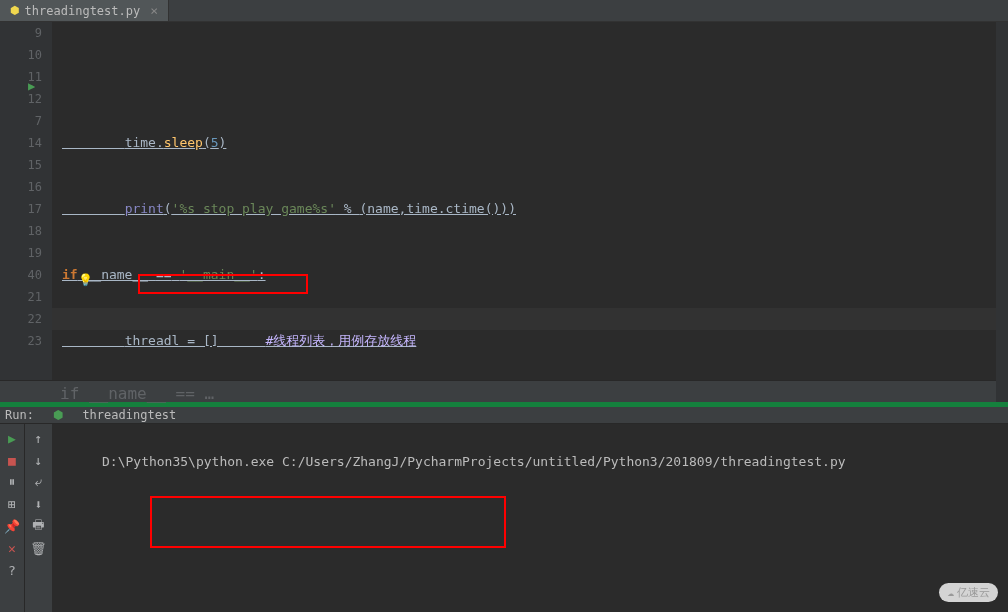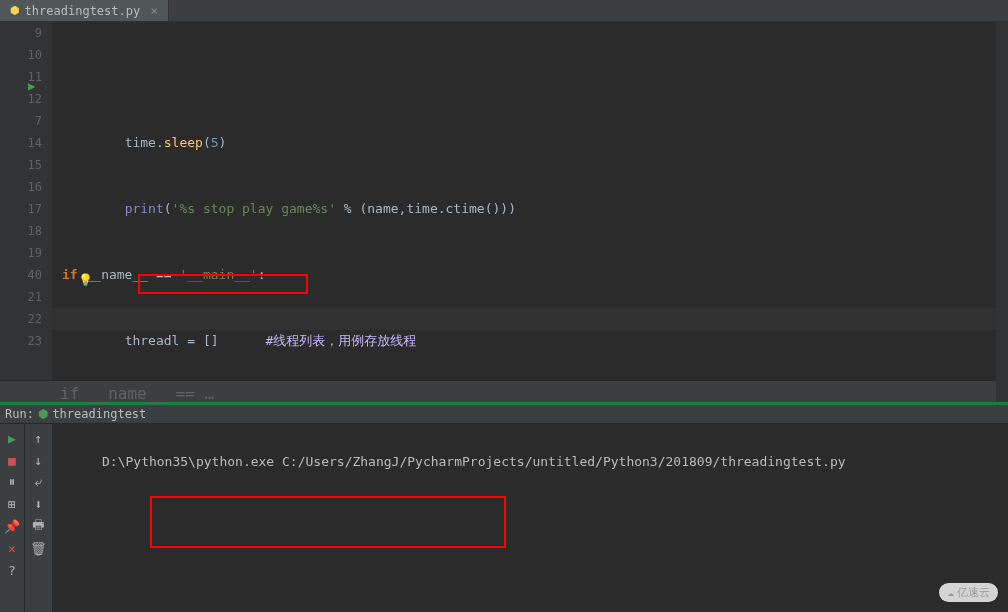--- a/index.html
+++ b/index.html
@@ -63,21 +63,21 @@
       z-index: 10;
     }
     .code-area {
       flex: 1;
       padding-left: 10px;
       line-height: 22px;
       white-space: pre;
       position: relative;
       overflow: hidden;
     }
-    .code-line { height: 22px; }
+    .code-line { height: 22px; text-decoration: underline; }
     .highlighted-line {
       background: #323232;
       position: absolute;
       left: 0;
       right: 0;
       top: 286px;
       height: 22px;
       z-index: 0;
     }
     .code-content { position: relative; z-index: 1; }
@@ -105,23 +105,23 @@
     .run-panel {
       background: #2b2b2b;
     }
     .run-header {
       background: #3c3f41;
       padding: 3px 5px;
       font-size: 12px;
       color: #bbbbbb;
       display: flex;
       align-items: center;
-      gap: 4px;
-      height: 22px;
-      border-top: 3px solid #15803d;
+      gap: 19px;
+      height: 22px;
+      border-top: 5px solid #15803d;
       border-bottom: 1px solid #282828;
     }
     .py-icon { color: #499c54; }
     .run-body {
       display: flex;
       height: 188px;
     }
     .run-toolbar {
       width: 24px;
       background: #3c3f41;

